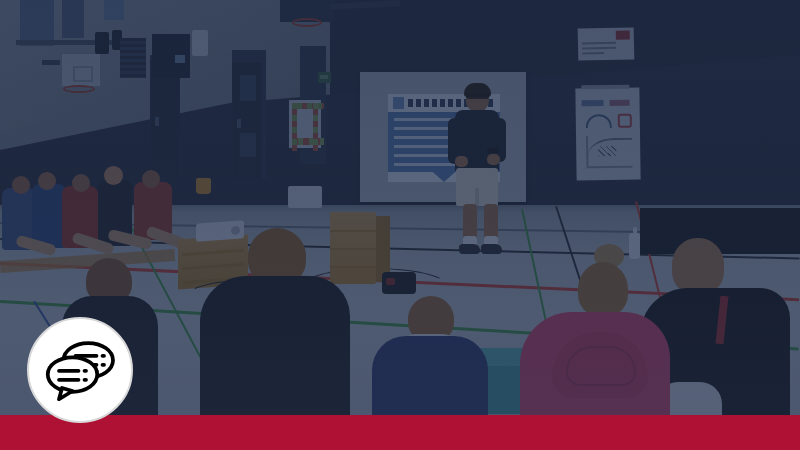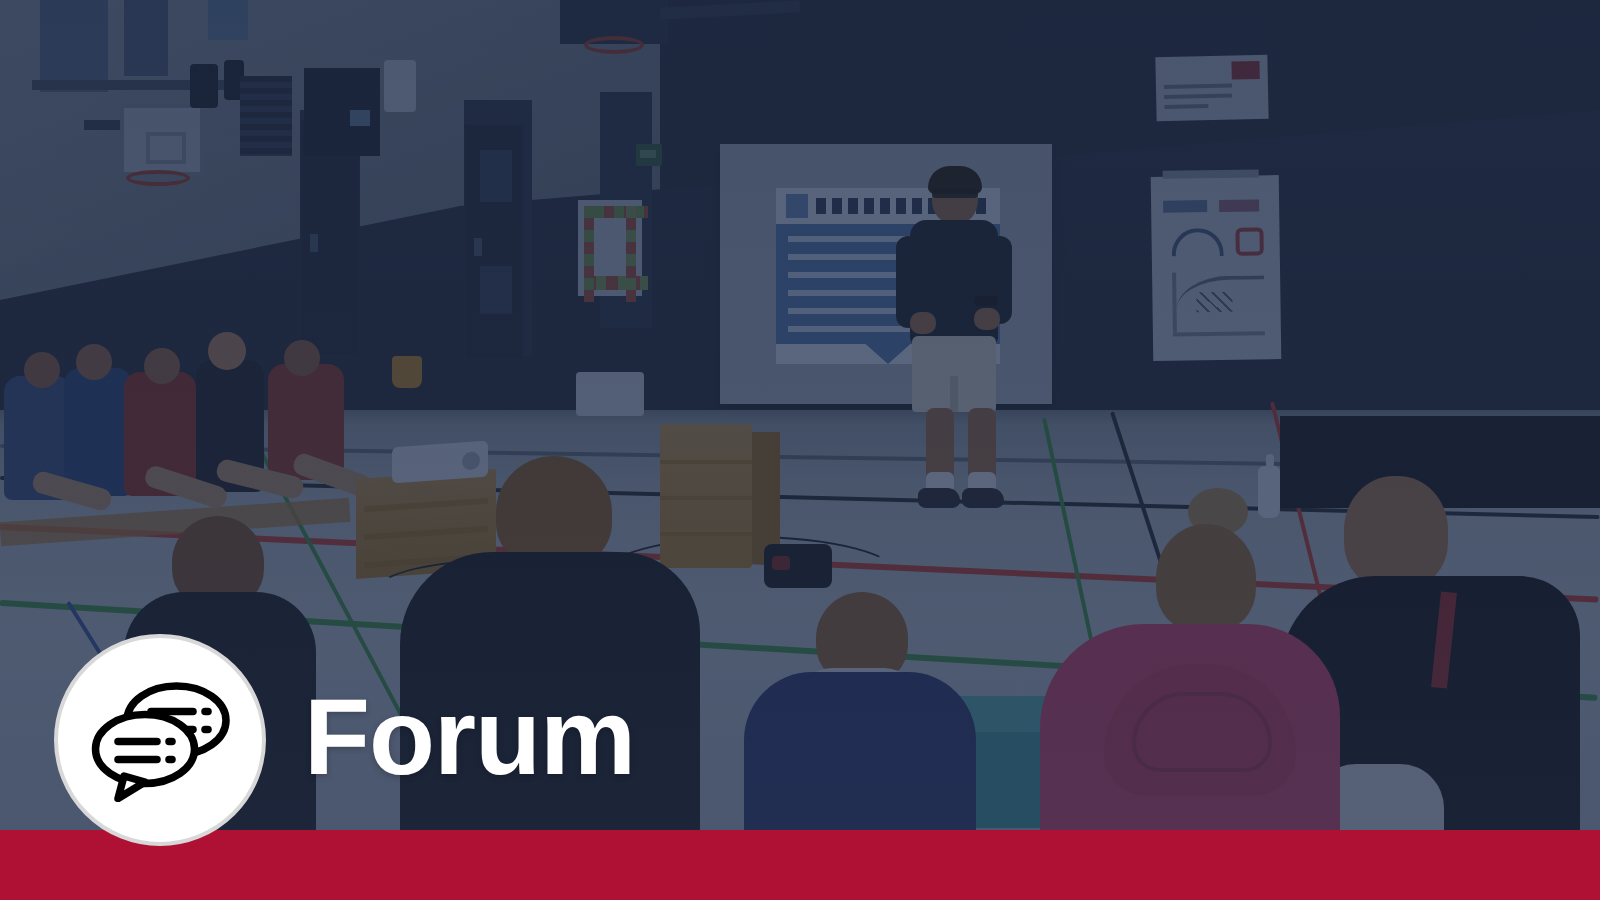--- a/index.html
+++ b/index.html
@@ -661,15 +661,14 @@
 
       <ellipse cx="38" cy="47" rx="33" ry="23" fill="#fff" stroke="#000" stroke-width="5"></ellipse>
       <path d="M24 65 L20 80 L38 69 Z" fill="#fff" stroke="#000" stroke-width="5" stroke-linejoin="round"></path>
       <line x1="20" y1="42" x2="46" y2="42" stroke="#000" stroke-width="5" stroke-linecap="round"></line>
       <line x1="54" y1="42" x2="56" y2="42" stroke="#000" stroke-width="5" stroke-linecap="round"></line>
       <line x1="20" y1="54" x2="46" y2="54" stroke="#000" stroke-width="5" stroke-linecap="round"></line>
       <line x1="54" y1="54" x2="56" y2="54" stroke="#000" stroke-width="5" stroke-linecap="round"></line>
     </svg>
   </div>
 
-  <div class="banner-title">Forum</div>
 
 </div>
 
 </body></html>

